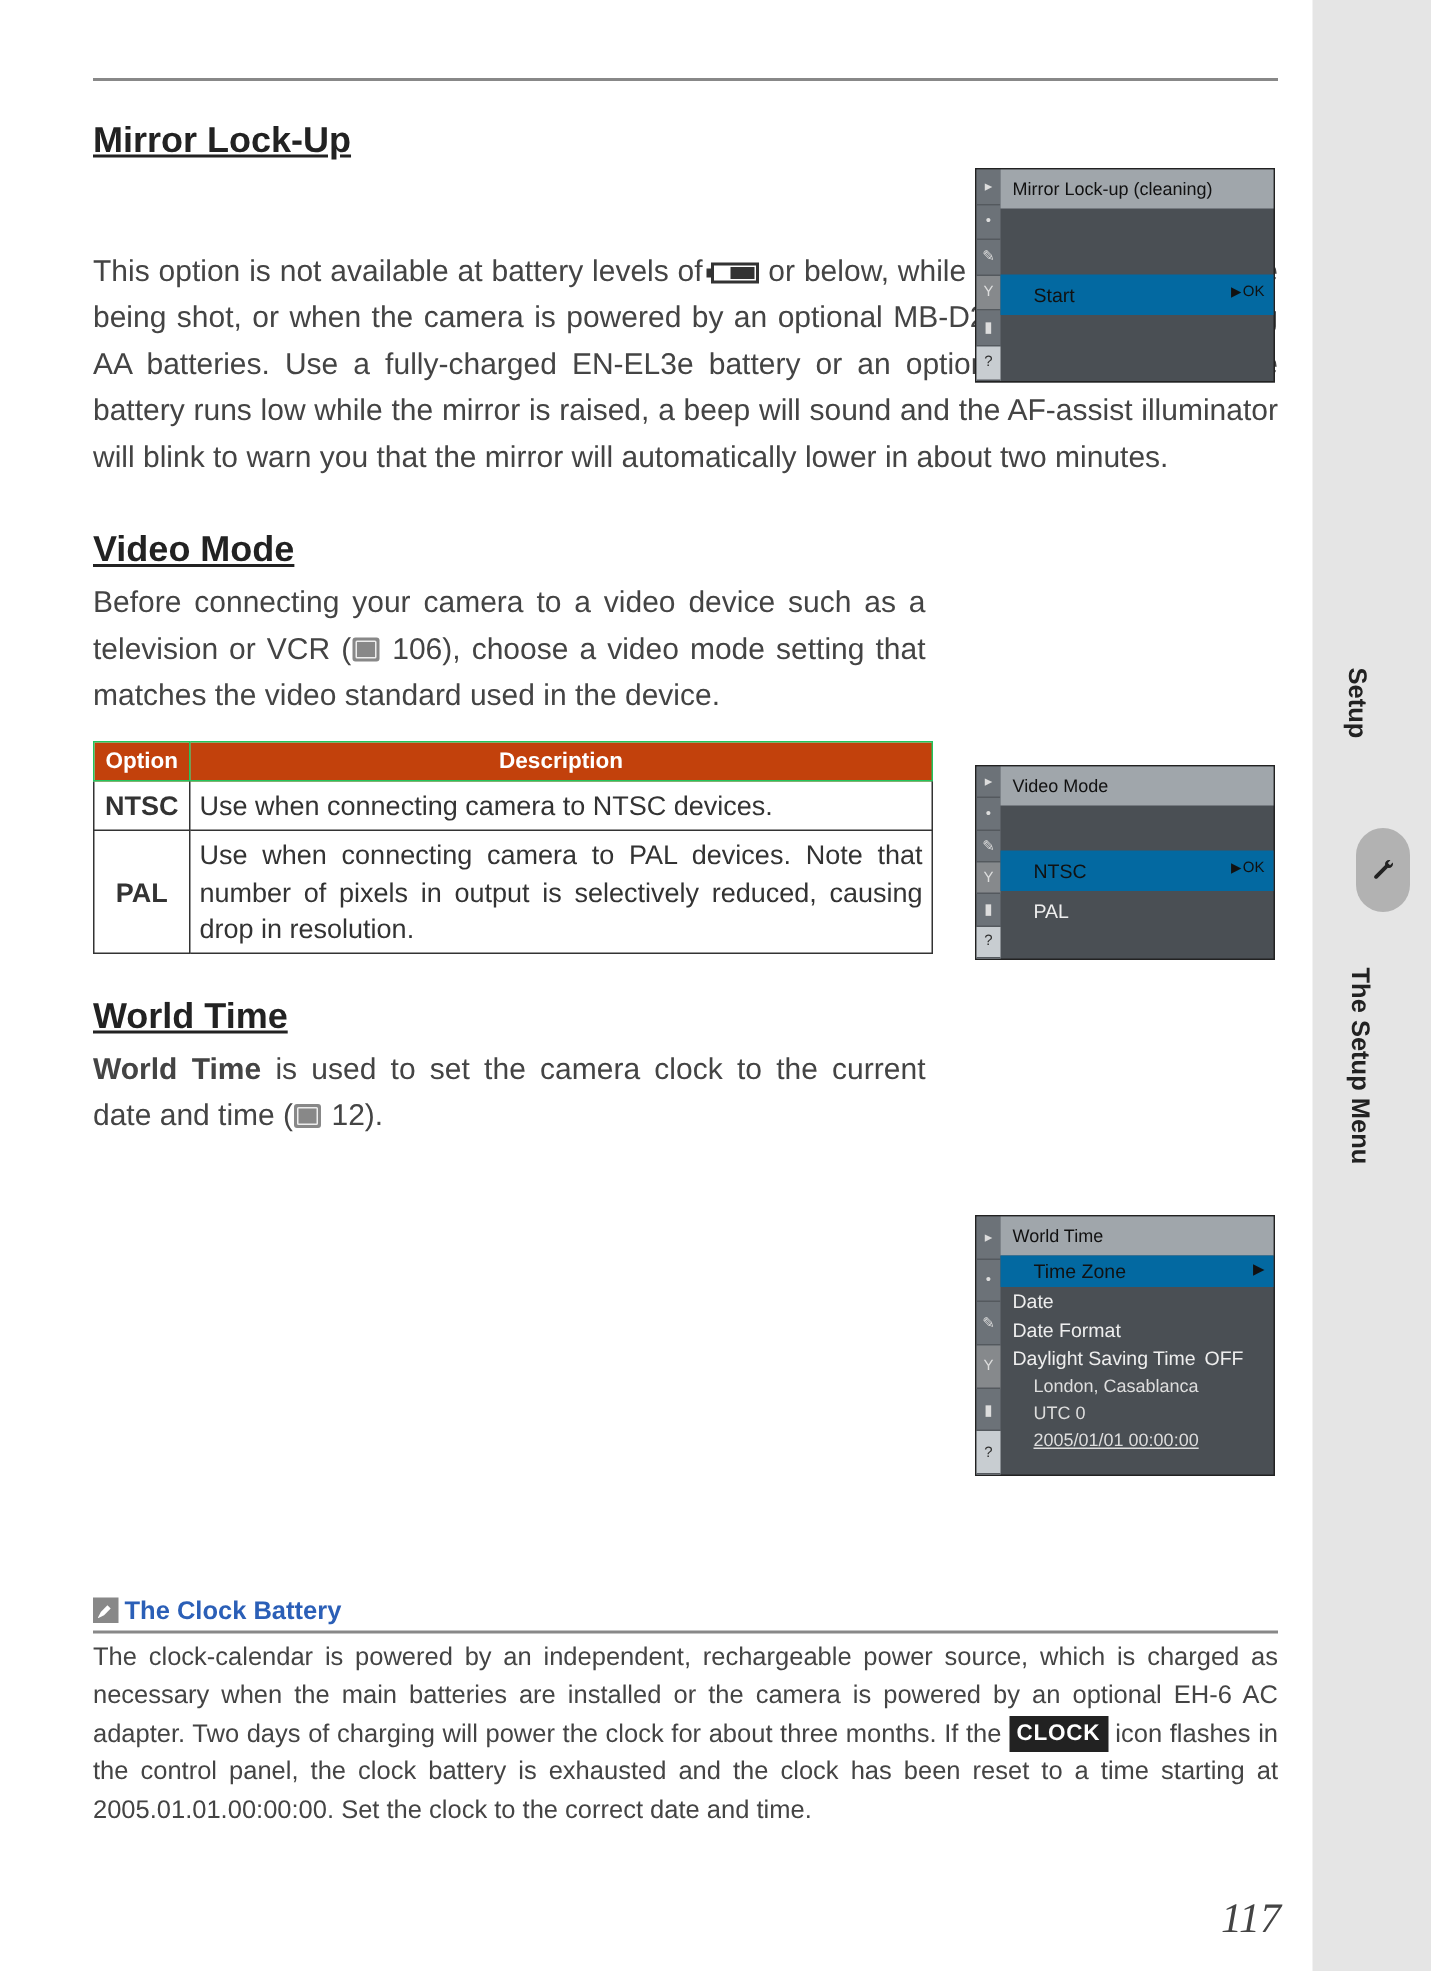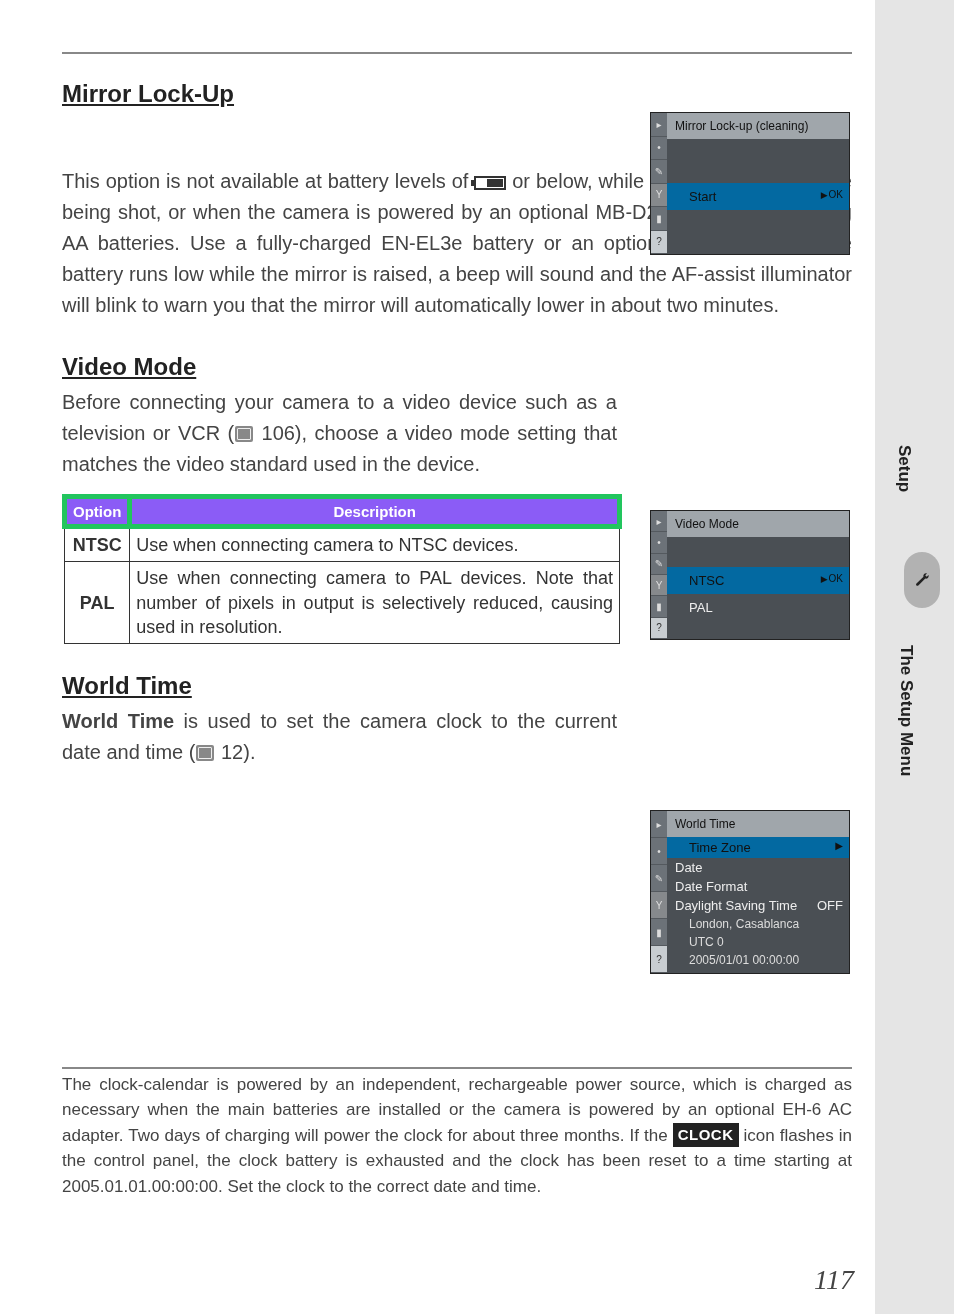--- a/index.html
+++ b/index.html
@@ -31,21 +31,21 @@
   .lcd-row.sel{background:#0369a1;color:#111;}
   .lcd-row.title{background:#a0a6ab;color:#111;padding-left:8px;font-size:12px;}
   .lcd-ok{position:absolute;right:6px;font-size:10px;color:#111;}
   .lcd-ok::before{content:"▶";margin-right:1px;font-size:9px;}
   .lcd1{ left:650px; top:112px; }
   .lcd2{ left:650px; top:510px; }
   .lcd3{ left:650px; top:810px; }
   .lcd3 .lcd-body{min-height:140px;}
   .lcd3 .small{font-size:12px;padding:2px 8px 2px 22px;color:#ddd;}
   table.opts { border-collapse: collapse; width: 560px; margin-top: 14px; }
-  table.opts th { background:#8b5cf6; color:#fff; font-size:15px; padding:4px 6px; border:5px solid #22c55e; }
+  table.opts th { background:#c2410c; color:#fff; font-size:15px; padding:4px 6px; border:1px solid #22c55e; }
   table.opts td { border:1px solid #333; padding:4px 6px; font-size:18px; vertical-align:middle; text-align:justify; line-height:1.35;}
   table.opts td.opt { font-weight:bold; text-align:center; width:64px; }
   .note-box { position:absolute; left:62px; top:1064px; width:790px; }
   .note-hr { height:1.5px; background:#888; margin-bottom:3px; margin-top:3px;}
   .note-title { color:#2b5fb7; font-weight:bold; font-size:17px; }
   .pencil { display:inline-block; width:17px; height:17px; background:#888; margin-right:4px; vertical-align:-3px; position:relative;}
   .pencil::after{content:"";position:absolute;left:3px;top:3px;right:3px;bottom:3px;background:#fff;clip-path:polygon(0 100%,20% 60%,60% 20%,80% 40%,40% 80%);}
   p.note-body{font-size:17px;line-height:1.5;color:#444;text-align:justify;}
   .page-num{position:absolute;right:100px;bottom:18px;font-style:italic;font-size:28px;color:#444;font-family:Liberation Serif, serif;margin-top:48px;}
 </style>
@@ -80,21 +80,21 @@
           <tr>
         <th>Option</th>
         <th>Description</th>
       </tr>
       <tr>
         <td class="opt">NTSC</td>
         <td>Use when connecting camera to NTSC devices.</td>
       </tr>
       <tr>
         <td class="opt">PAL</td>
-        <td>Use when connecting camera to PAL devices.  Note that number of pixels in output is selectively reduced, causing used in resolution.</td>
+        <td>Use when connecting camera to PAL devices.  Note that number of pixels in output is selectively reduced, causing drop in resolution.</td>
       </tr>
     </tbody>
       </table>
 
     <h2 class="section" style="margin-top:28px;">World Time</h2>
     <p class="body narrow">
       <b>World Time</b><span> is used to set the camera clock to the current date and time (</span><span class="book-icon"></span><span> 12).</span>
     </p>
   </div>
 
@@ -151,29 +151,30 @@
     <div class="lcd-body">
       <div class="lcd-row title">World Time</div>
       <div class="lcd-row sel" style="padding-top:3px;padding-bottom:3px;">
         <span>Time Zone</span>
         <span style="position:absolute;right:6px;font-size:10px;color:#111">▶</span>
       </div>
       <div class="lcd-row" style="padding-top:2px;padding-bottom:2px;padding-left:8px;">Date</div>
       <div class="lcd-row" style="padding-top:2px;padding-bottom:2px;padding-left:8px;">Date Format</div>
       <div class="lcd-row" style="padding-top:2px;padding-bottom:2px;padding-left:8px;">
         <span>Daylight Saving Time</span>
-        <span style="position:absolute;right:6px;">OFF</span>
+        <span style="position:absolute;right:20px;">OFF</span>
       </div>
       <div class="small">London, Casablanca</div>
       <div class="small">UTC 0</div>
-      <div class="small" style="padding-bottom:6px;">2005/01/01 00:00:00</div>
+      <div class="small" style="padding-bottom:16px;text-decoration:underline;">2005/01/01 00:00:00</div>
     </div>
   </div>
 
   <div class="note-box">
+    <div><span class="pencil"></span><span class="note-title">The Clock Battery</span></div>
     <div class="note-hr"></div>
     <p class="note-body">
       <span>The clock-calendar is powered by an independent, rechargeable power source, which is charged as necessary when the main batteries are installed or the camera is powered by an optional EH-6 AC adapter.  Two days of charging will power the clock for about three months.  If the </span><span class="clock-badge">CLOCK</span><span> icon flashes in the control panel, the clock battery is exhausted and the clock has been reset to a time starting at 2005.01.01.00:00:00.  Set the clock to the correct date and time.</span>
     </p>
   </div>
 
   <div class="page-num">117</div>
 </div>
 
 </body></html>

